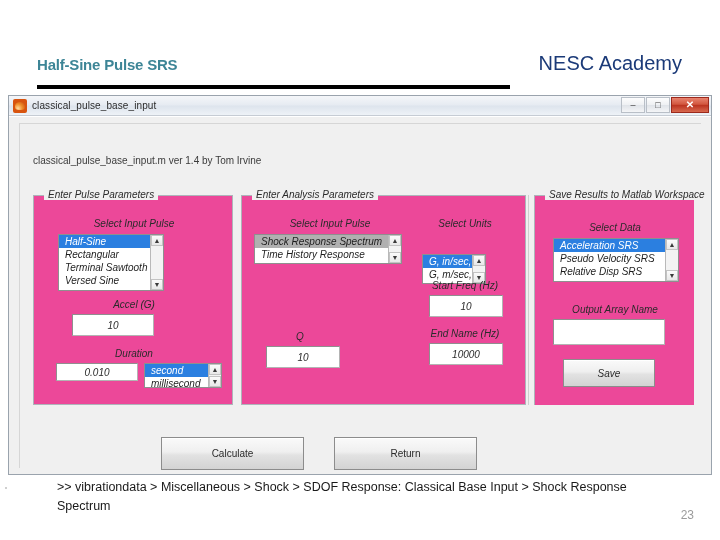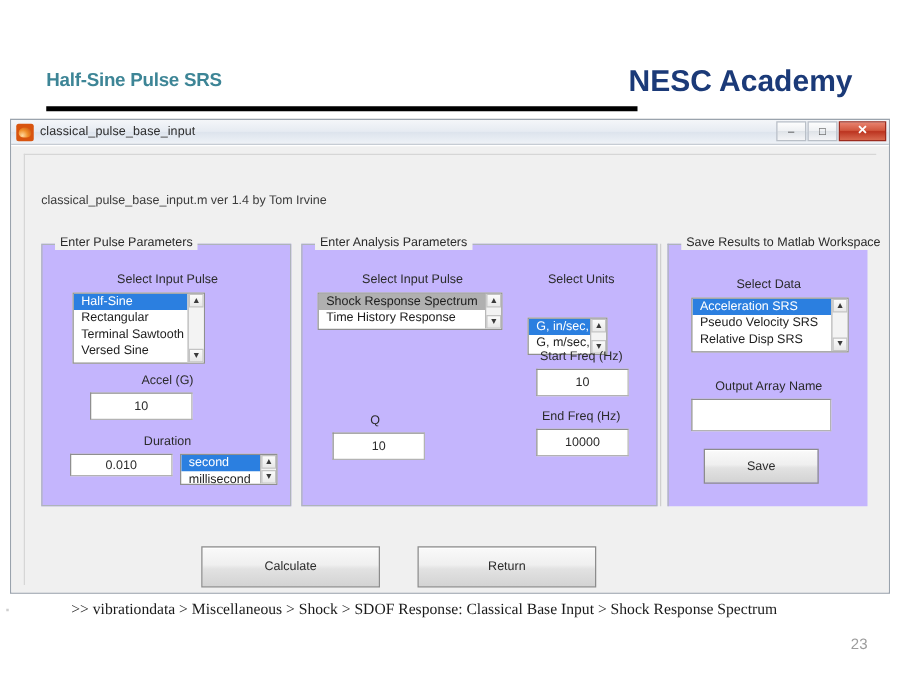--- a/index.html
+++ b/index.html
@@ -14,21 +14,21 @@
 
   
   .slide-title {
     position: absolute; left: 37px; top: 56px;
     font-size: 15px; font-weight: bold; letter-spacing: -0.2px;
     color: #3d8596;
     white-space: nowrap;
   }
   .brand {
     position: absolute; right: 38px; top: 52px;
-    font-size: 24px; font-weight: bold;
+    font-size: 20px; font-weight: normal;
     color: #1b3a78;
     white-space: nowrap;
   }
   .header-rule {
     position: absolute; left: 37px; top: 85px;
     width: 473px; height: 4px; background: #000;
   }
 
   
   .mlwin {
@@ -75,21 +75,21 @@
   .winbody { position:relative; width:100%; height: calc(100% - 20px); background:#f0f0f0;
              border-top:1px solid #ffffff; }
   .inner-frame {
     position:absolute; left:10px; top:6px; right:10px; bottom:6px;
     border-left:1px solid #d6d6d6; border-top:1px solid #d6d6d6;
     background:#f0f0f0;
   }
   .verline { position:absolute; left:24px; top:38px; font-size:10px; color:#3b3b3b; white-space:nowrap; }
 
   
-  .panel { position:absolute; border:1px solid #aeb4ba; background:#c4b5fd; }
+  .panel { position:absolute; border:1px solid #aeb4ba; background:#ec4899;font-style:italic; }
   .panel > .ptitle {
     position:absolute; top:-7px; left:10px;
     background:#f0f0f0; padding:0 4px;
     font-size:10px; color:#2b2b2b; white-space:nowrap;
   }
   .divider { position:absolute; width:1px; background:#cfcfcf; }
 
   
   .ctl-label {
     position:absolute; font-size:10px; color:#2b2b2b;
@@ -130,21 +130,21 @@
     background: linear-gradient(to bottom, #fafafa 0%, #efefef 45%, #e2e2e2 55%, #d3d3d3 100%);
     border:1px solid #8c8c8c;
     font-size:10px; color:#2b2b2b;
     display:flex; align-items:center; justify-content:center;
     box-shadow: inset 0 1px 0 #ffffff;
   }
 
   
   .breadcrumb {
     position:absolute; left:57px; top:478px; width:570px;
-    font-size:12.5px; color:#1a1a1a; line-height:19px;font-family:Liberation Serif, serif;
+    font-size:12.5px; color:#1a1a1a; line-height:19px;
   }
   .pagenum {
     position:absolute; right:26px; top:508px;
     font-size:12px; color:#9b9b9b;
   }
   .leftdot { position:absolute; left:5px; top:487px; width:2px; height:2px; background:#cfcfcf; }
 </style>
 </head>
 <body>
 
@@ -235,21 +235,21 @@
           </div>
           <div class="lb-scroll">
             <div class="sbtn">▲</div>
             <div class="sbtn">▼</div>
           </div>
         </div>
 
         <div class="ctl-label" style="left:168px; top:84px; width:110px;">Start Freq (Hz)</div>
         <div class="txtbox" style="left:187px; top:99px; width:74px; height:22px;">10</div>
 
-        <div class="ctl-label" style="left:168px; top:132px; width:110px;">End Freq (Hz)</div>
+        <div class="ctl-label" style="left:168px; top:132px; width:110px;">End Name (Hz)</div>
         <div class="txtbox" style="left:187px; top:147px; width:74px; height:22px;">10000</div>
 
         <div class="ctl-label" style="left:8px; top:135px; width:100px;">Q</div>
         <div class="txtbox" style="left:24px; top:150px; width:74px; height:22px;">10</div>
       </div>
 
       <div class="panel" style="left:525px; top:78px; width:160px; height:210px; border-right:none; border-bottom:none;">
         <div class="ptitle">Save Results to Matlab Workspace</div>
 
         <div class="ctl-label" style="left:0; top:26px; width:160px;">Select Data</div>

